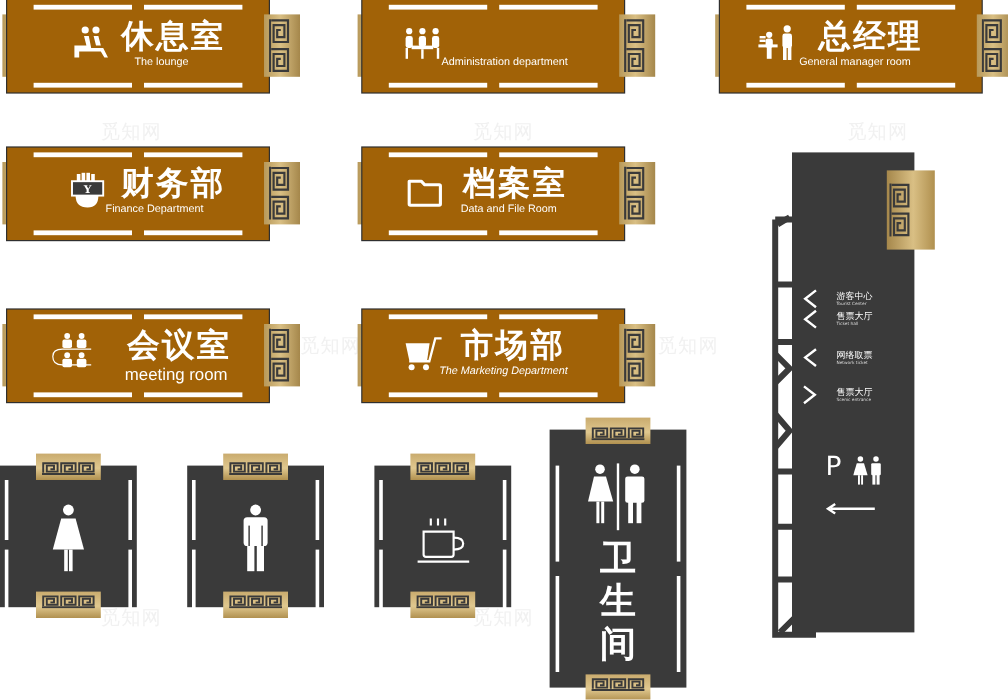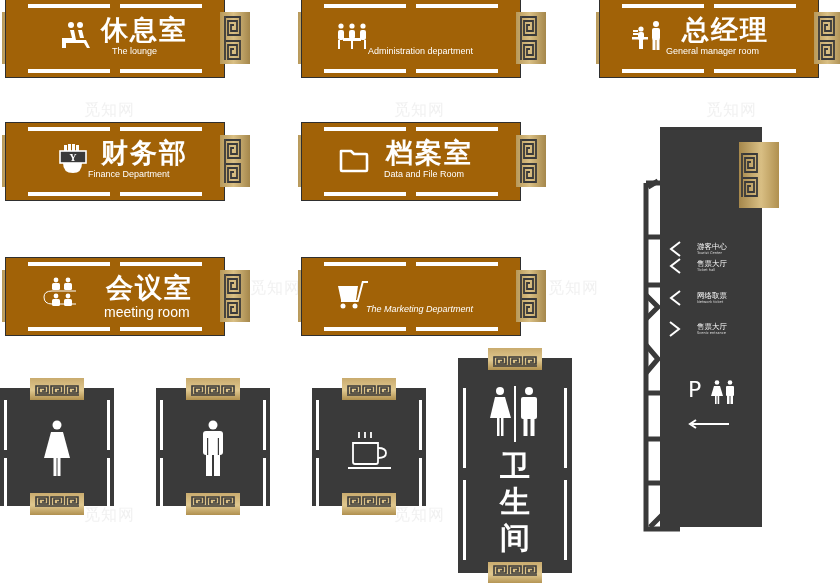--- a/index.html
+++ b/index.html
@@ -286,20 +286,21 @@
       <div class="bar b1"></div>
       <div class="bar b2"></div>
     <svg class="icon" viewBox="0 0 36 36" style="left:34px;">
       <g fill="#fff">
           <path d="M2 10 H22 L20 24 H5 Z"></path>
           <path d="M21 24 L26 5 H32 V7 H27.5 L22.5 26 H5 V24 Z"></path>
       <circle cx="7" cy="30" r="2.5"></circle>
           <circle cx="19" cy="30" r="2.5"></circle>
         </g>
     </svg>
+    <div class="cn" style="left:82px;">市场部</div>
     <div class="en" style="left:64px;font-style:italic;">The Marketing Department</div>
   </div>
   <div class="cap right">
       <div class="cap-gold"></div>
       <svg class="cap-fret">
         <use href="#fret-v"></use>
       </svg>
     </div>
 </div>
 

